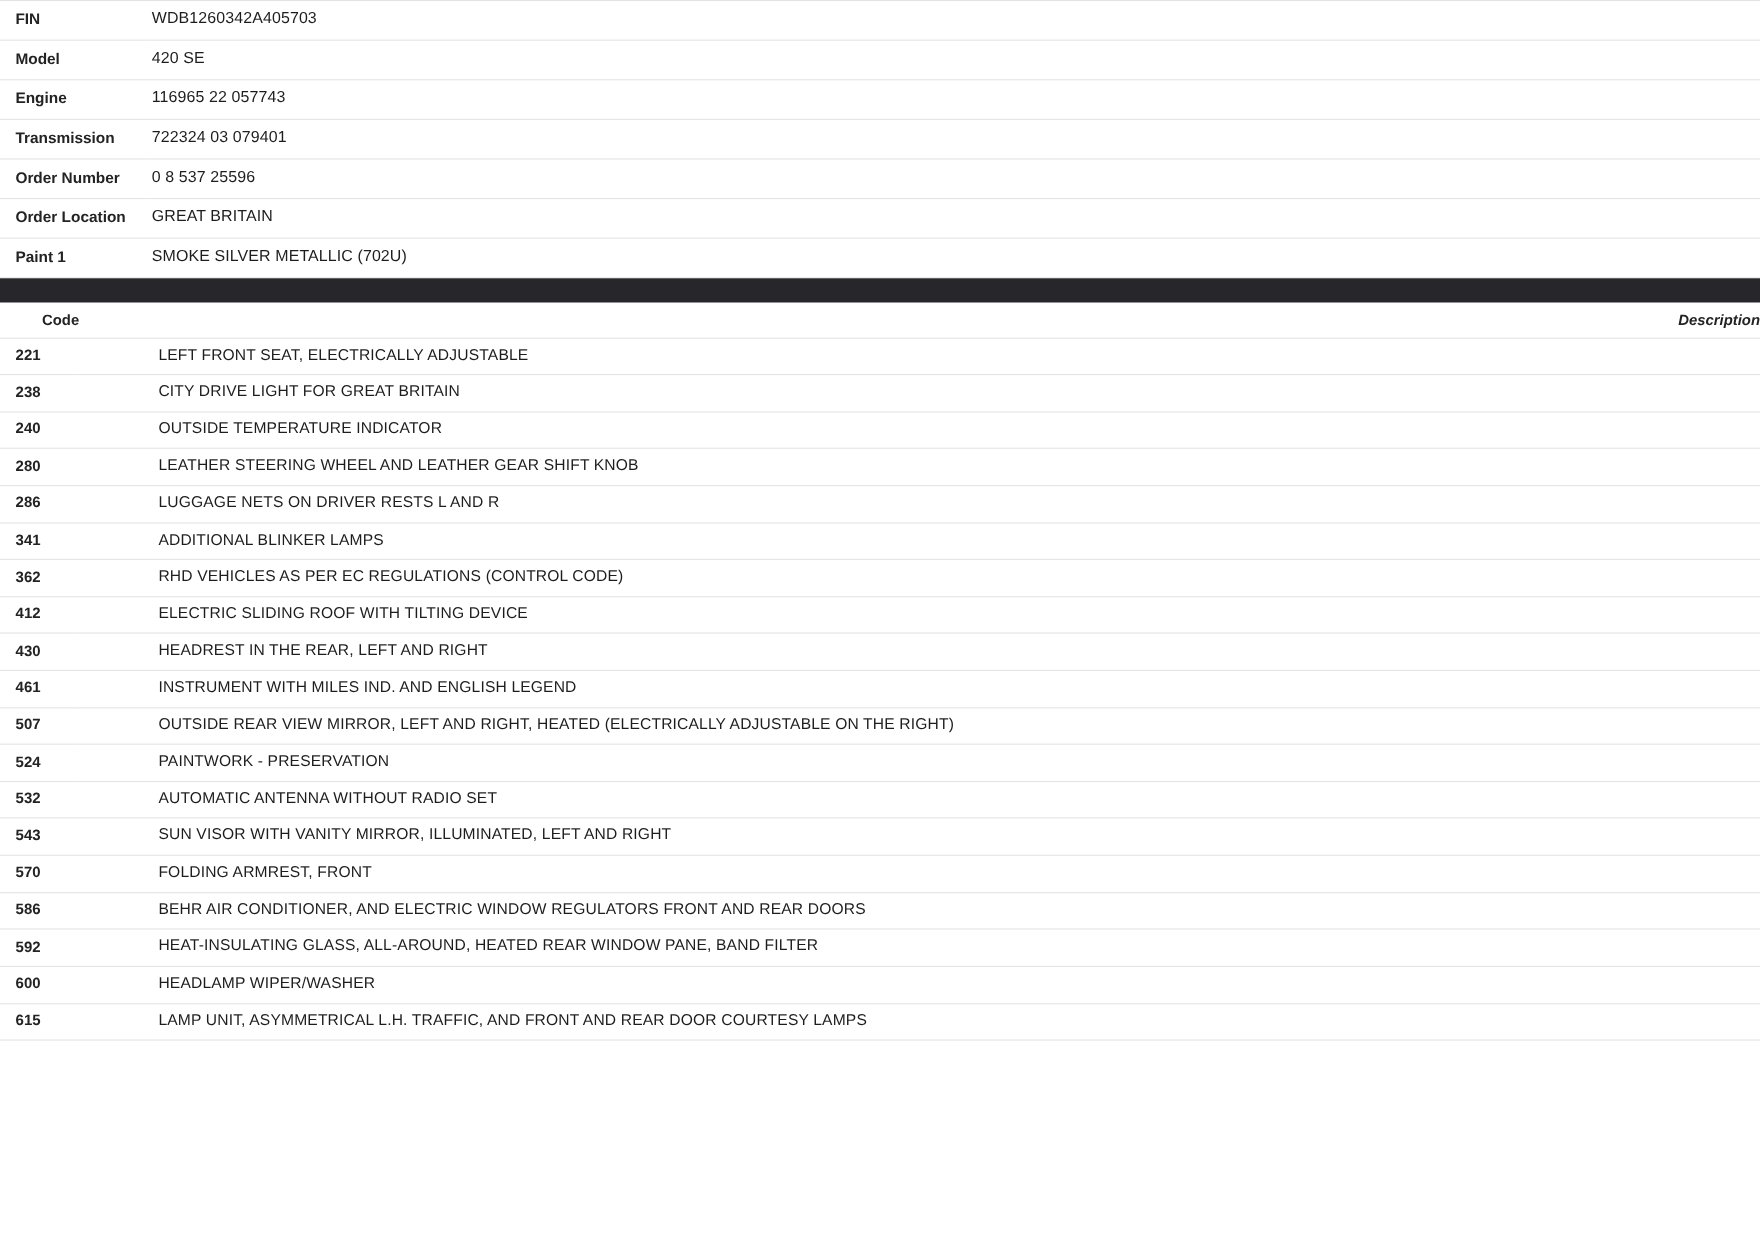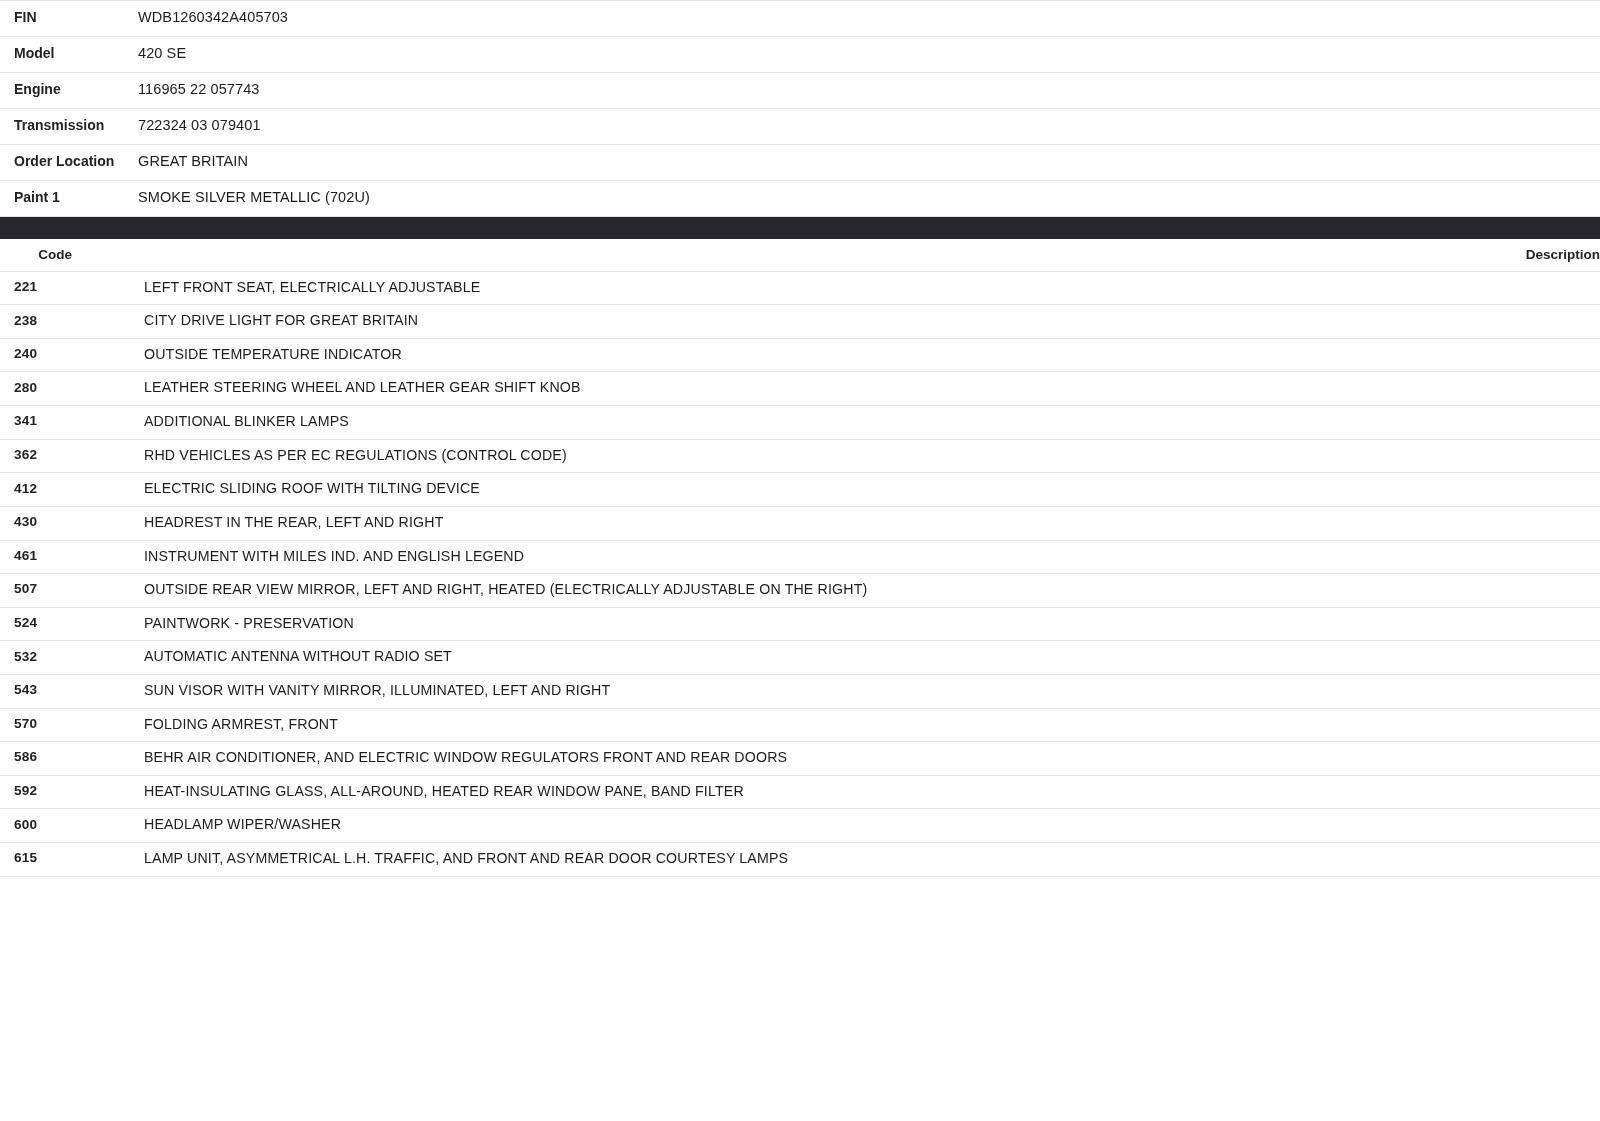--- a/index.html
+++ b/index.html
@@ -73,20 +73,21 @@
     padding: 8px 0 9px 0;
     height: 30px;
     border-bottom: 1px solid #e3e4e6;
   }
   .codes-table thead th.col-code {
     width: 72px;
     padding-left: 14px;
   }
   .codes-table thead th.col-desc {
     padding-left: 72px;
+    font-style: italic;
   }
   .codes-table tbody tr {
     border-bottom: 1px solid #e3e4e6;
   }
   .codes-table tbody td {
     font-size: 14.2px;
     color: #1d1d1f;
     padding: 8px 0 9px 0;
     height: 31.1px;
     line-height: 1.1;
@@ -121,20 +122,24 @@
       </tr>
       <tr>
         <td class="label">Engine</td>
         <td class="value">116965 22 057743</td>
       </tr>
       <tr>
         <td class="label">Transmission</td>
         <td class="value">722324 03 079401</td>
       </tr>
       <tr>
+        <td class="label">Order Number</td>
+        <td class="value">0 8 537 25596</td>
+      </tr>
+      <tr>
         <td class="label">Order Location</td>
         <td class="value">GREAT BRITAIN</td>
       </tr>
       <tr>
         <td class="label">Paint 1</td>
         <td class="value">SMOKE SILVER METALLIC (702U)</td>
       </tr>
     </tbody>
   </table>
 
@@ -158,20 +163,24 @@
       </tr>
       <tr>
         <td class="code">240</td>
         <td class="desc">OUTSIDE TEMPERATURE INDICATOR</td>
       </tr>
       <tr>
         <td class="code">280</td>
         <td class="desc">LEATHER STEERING WHEEL AND LEATHER GEAR SHIFT KNOB</td>
       </tr>
       <tr>
+        <td class="code">286</td>
+        <td class="desc">LUGGAGE NETS ON DRIVER RESTS L AND R</td>
+      </tr>
+      <tr>
         <td class="code">341</td>
         <td class="desc">ADDITIONAL BLINKER LAMPS</td>
       </tr>
       <tr>
         <td class="code">362</td>
         <td class="desc">RHD VEHICLES AS PER EC REGULATIONS (CONTROL CODE)</td>
       </tr>
       <tr>
         <td class="code">412</td>
         <td class="desc">ELECTRIC SLIDING ROOF WITH TILTING DEVICE</td>

